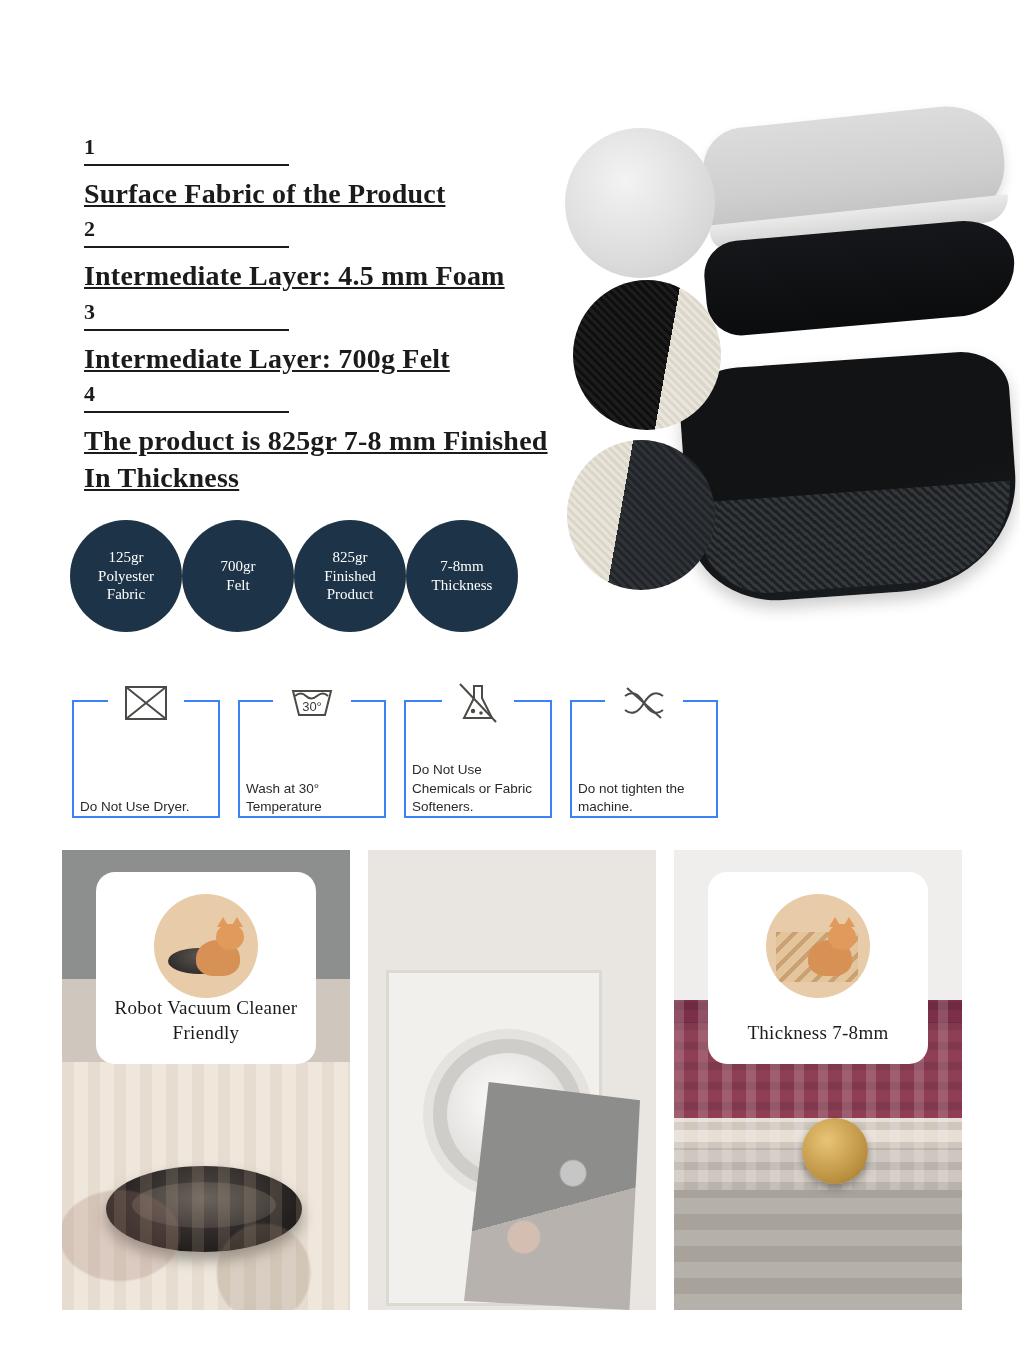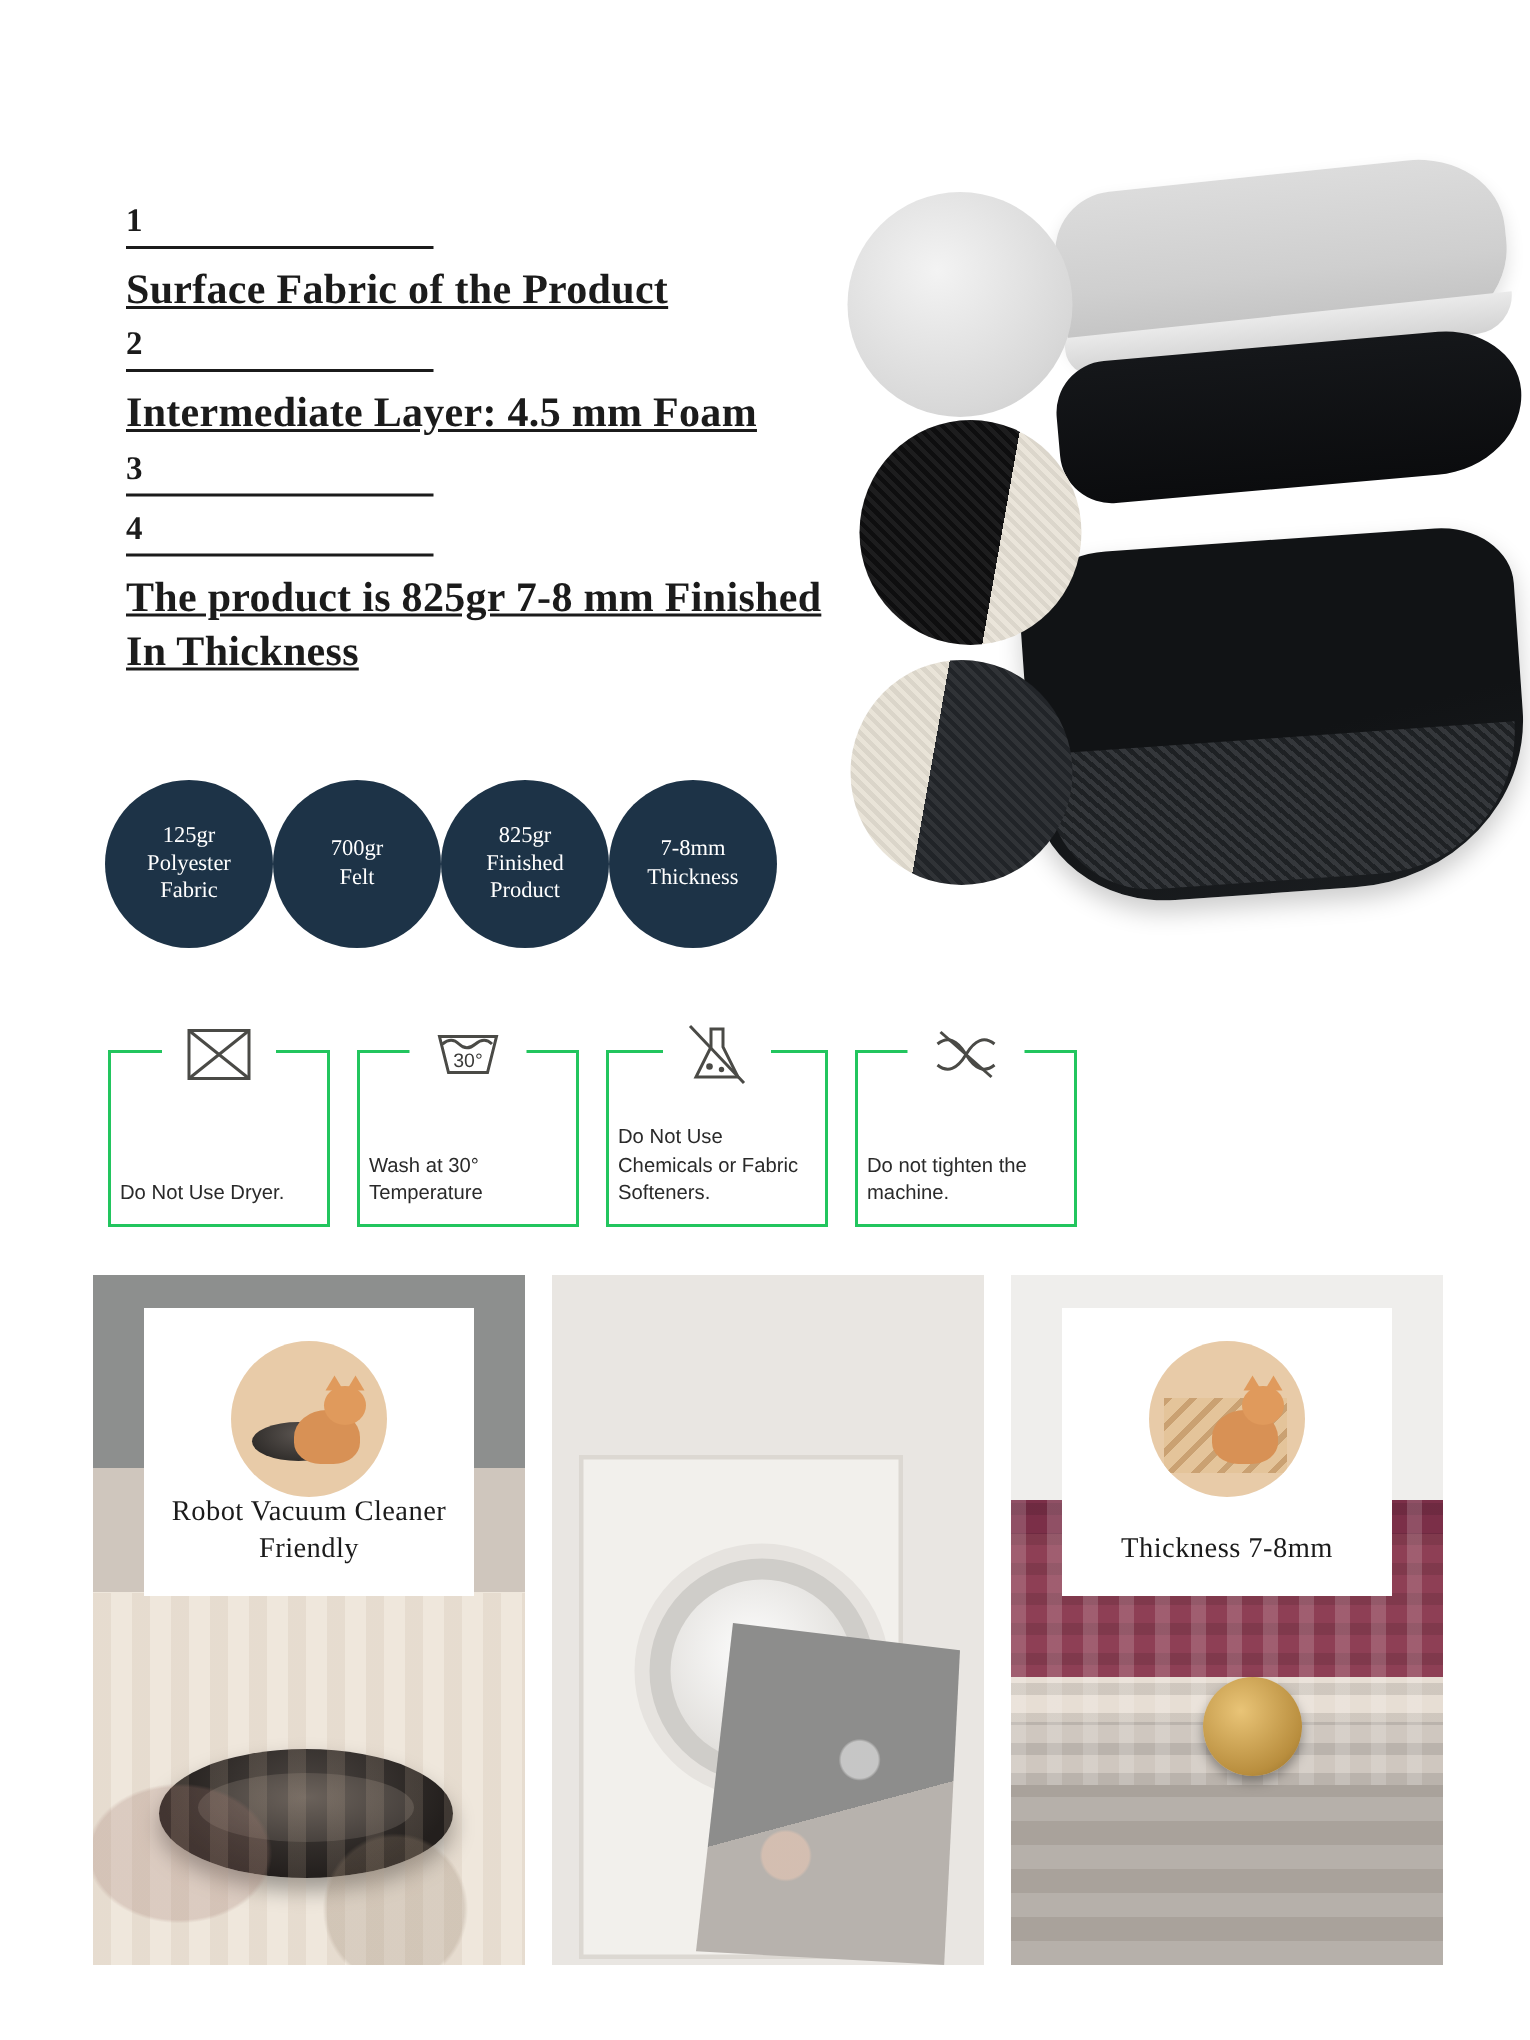--- a/index.html
+++ b/index.html
@@ -87,41 +87,41 @@
   .slab-bot:after{
     content:"";position:absolute;left:10px;right:6px;bottom:8px;height:95px;
     border-radius:0 0 110px 80px;
     background:repeating-linear-gradient(45deg,#3a3d41 0 3px,#202326 3px 6px);
     opacity:.85;
   }
 
   
   .care-row{position:absolute;left:72px;top:700px;width:880px;display:flex;gap:18px;}
   .care{
-    width:148px;height:118px;border:2px solid #22c55e;box-sizing:border-box;
+    width:148px;height:118px;border:2px solid #3b82f6;box-sizing:border-box;
     display:flex;flex-direction:column;align-items:center;justify-content:flex-end;
-    padding-bottom:12px;position:relative;background:#fff;
+    position:relative;background:#fff;
   }
   .care .glyph{
     position:absolute;top:-22px;left:50%;transform:translateX(-50%);
     background:#fff;padding:0 10px;height:46px;display:flex;align-items:center;
   }
   .care .cap{
     font-family:"Liberation Sans", sans-serif;
     font-size:13.5px;line-height:1.35;color:#2a2a2a;text-align:left;width:132px;
   }
 
   
   .cards{position:absolute;left:62px;top:850px;width:900px;height:460px;display:flex;gap:18px;}
   .card{position:relative;width:288px;height:460px;overflow:hidden;}
   .card .bg{position:absolute;inset:0;}
   .cap-box{
     position:absolute;left:34px;right:34px;top:22px;bottom:auto;height:192px;
     background:#ffffff;display:flex;flex-direction:column;align-items:center;
-    justify-content:flex-end;padding-bottom:18px;box-sizing:border-box;
+    justify-content:flex-end;padding-bottom:18px;box-sizing:border-box;border-radius:19px;
   }
   .cap-circle{
     position:absolute;top:22px;left:50%;transform:translateX(-50%);
     width:104px;height:104px;border-radius:50%;overflow:hidden;
     background:#e8cba8;
   }
   .cap-text{
     font-family:"Liberation Serif", serif;font-size:19px;line-height:1.35;
     text-align:center;color:#1b1b1b;letter-spacing:.3px;
   }
@@ -239,20 +239,21 @@
 
     <div>
       <div class="layer-num">2</div>
       <div class="layer-rule"></div>
       <div class="layer-txt">Intermediate Layer: 4.5 mm Foam</div>
     </div>
 
     <div>
       <div class="layer-num">3</div>
       <div class="layer-rule"></div>
+      <div class="layer-txt">Intermediate Layer: 700g Felt</div>
     </div>
 
     <div>
       <div class="layer-num">4</div>
       <div class="layer-rule"></div>
       <div class="layer-txt">The product is 825gr 7-8 mm Finished In Thickness</div>
     </div>
   </div>
 
   <div class="badges">

